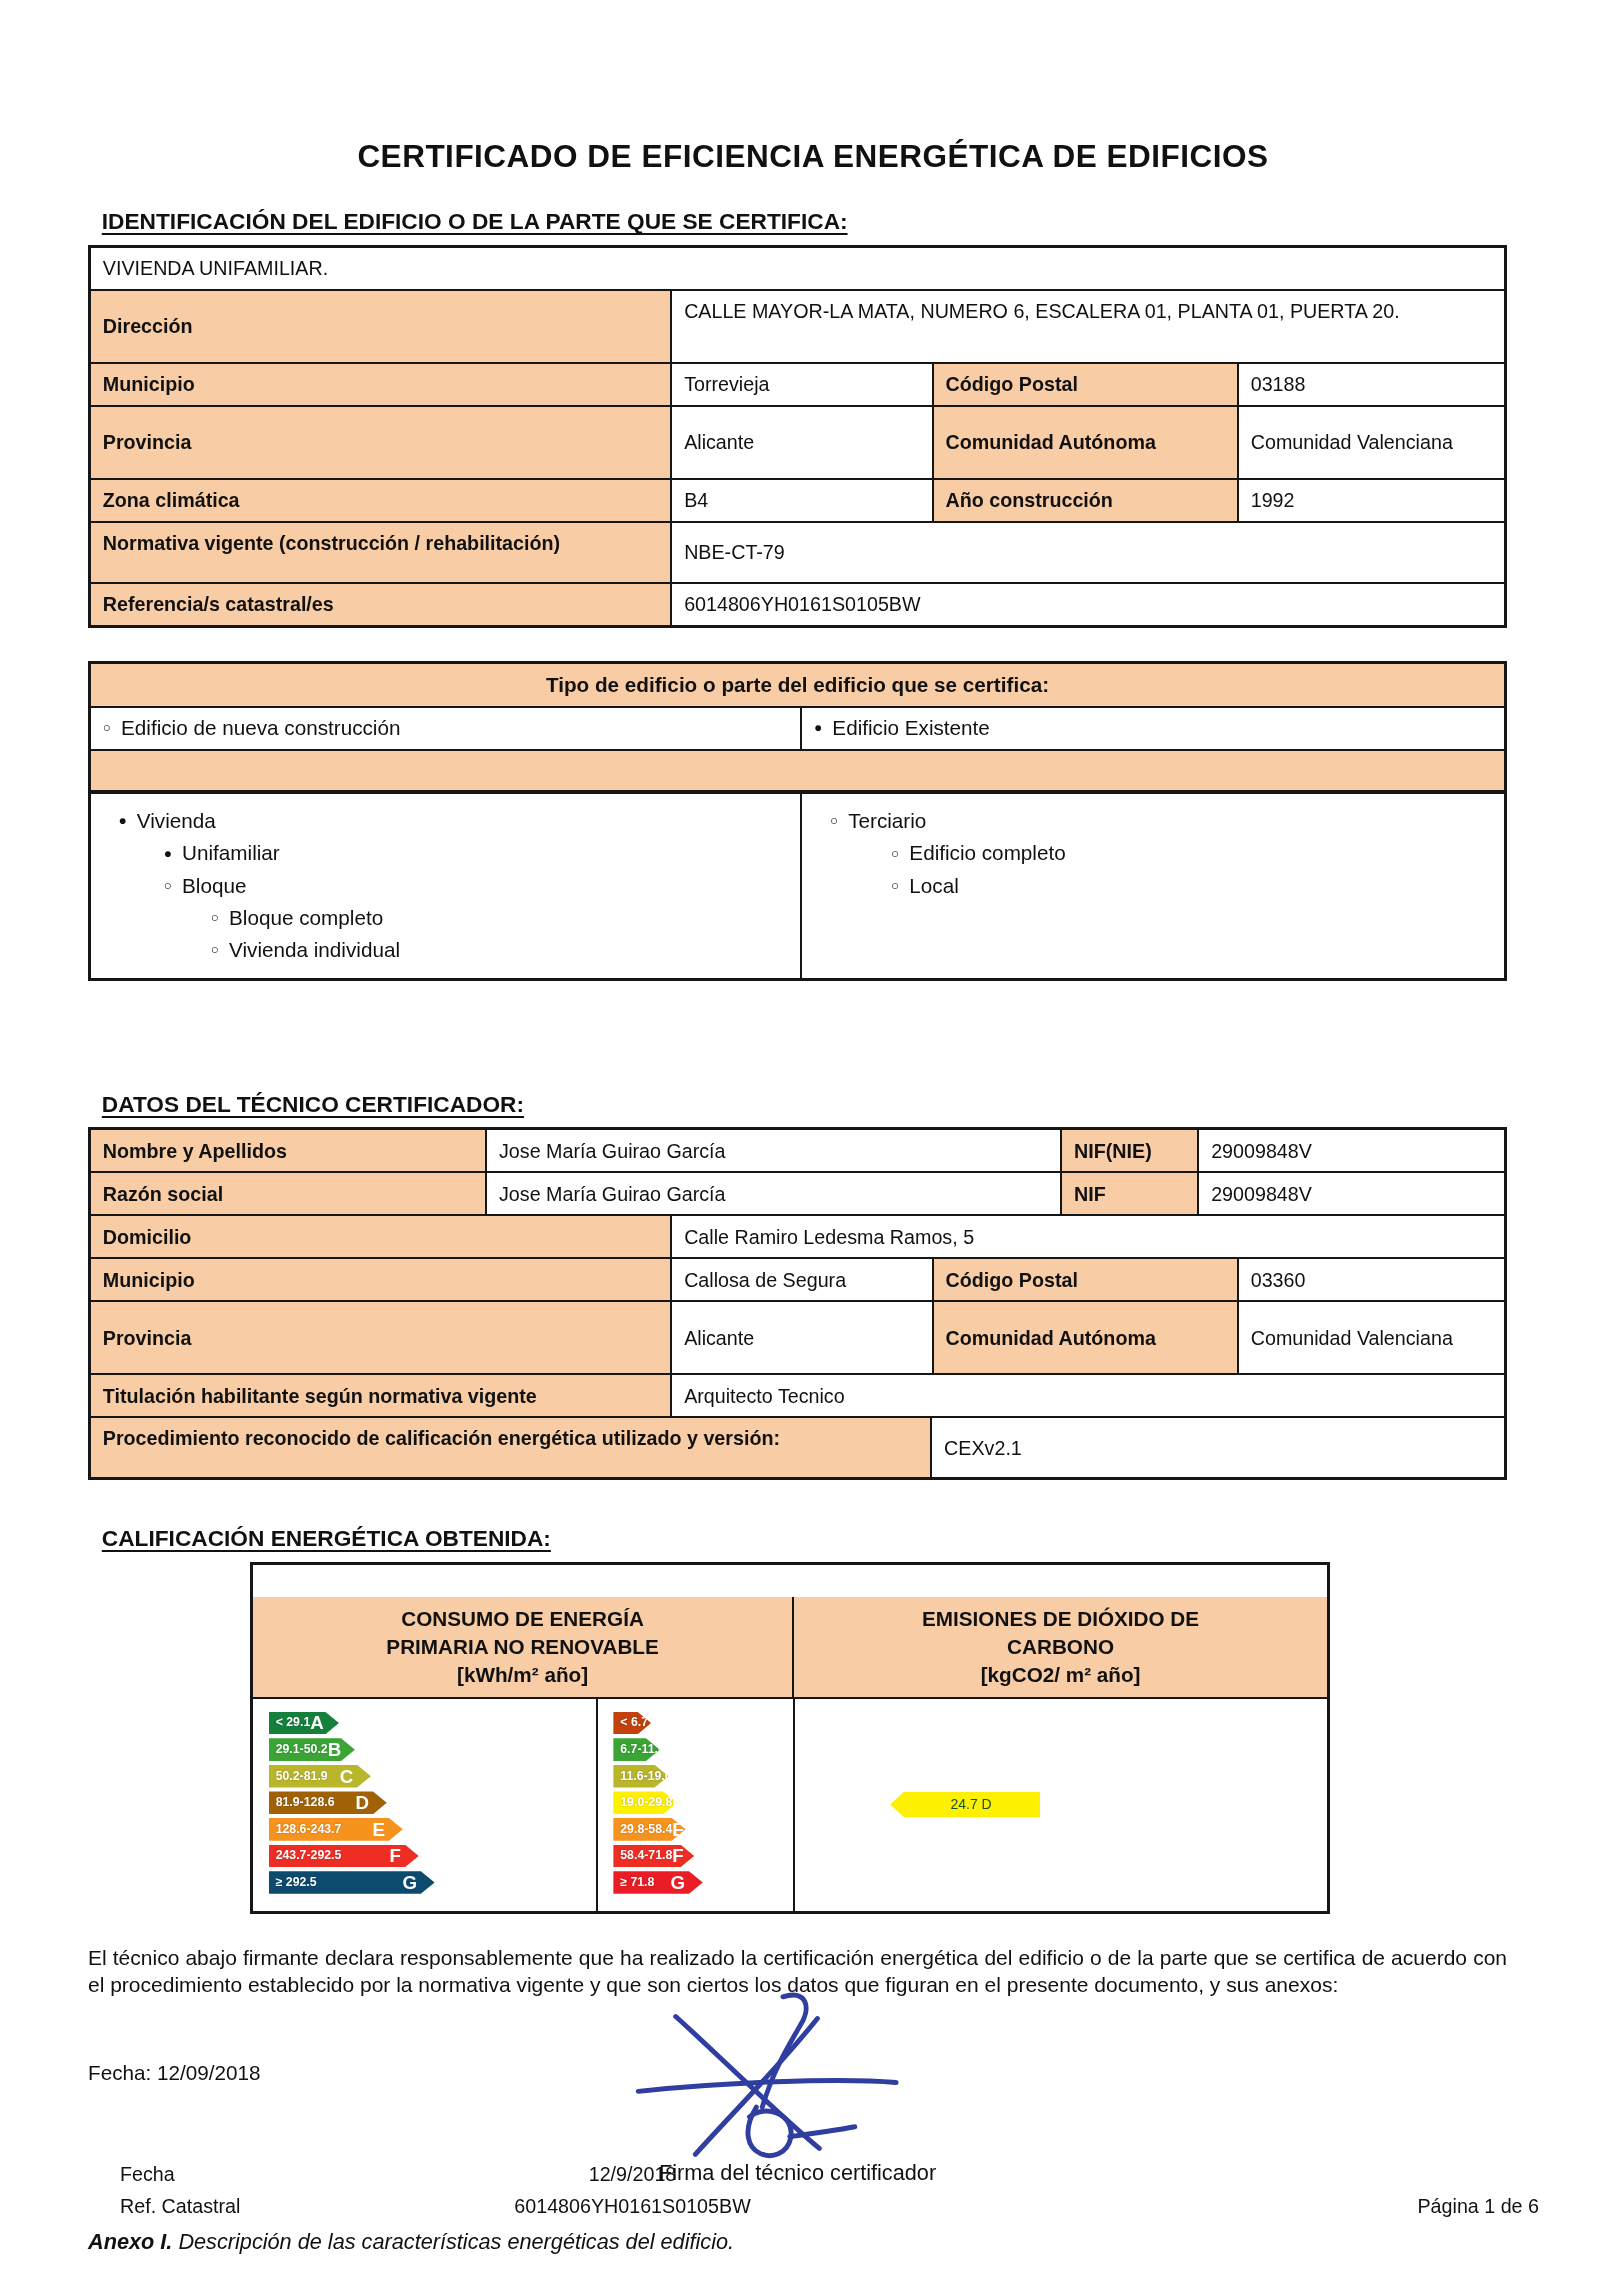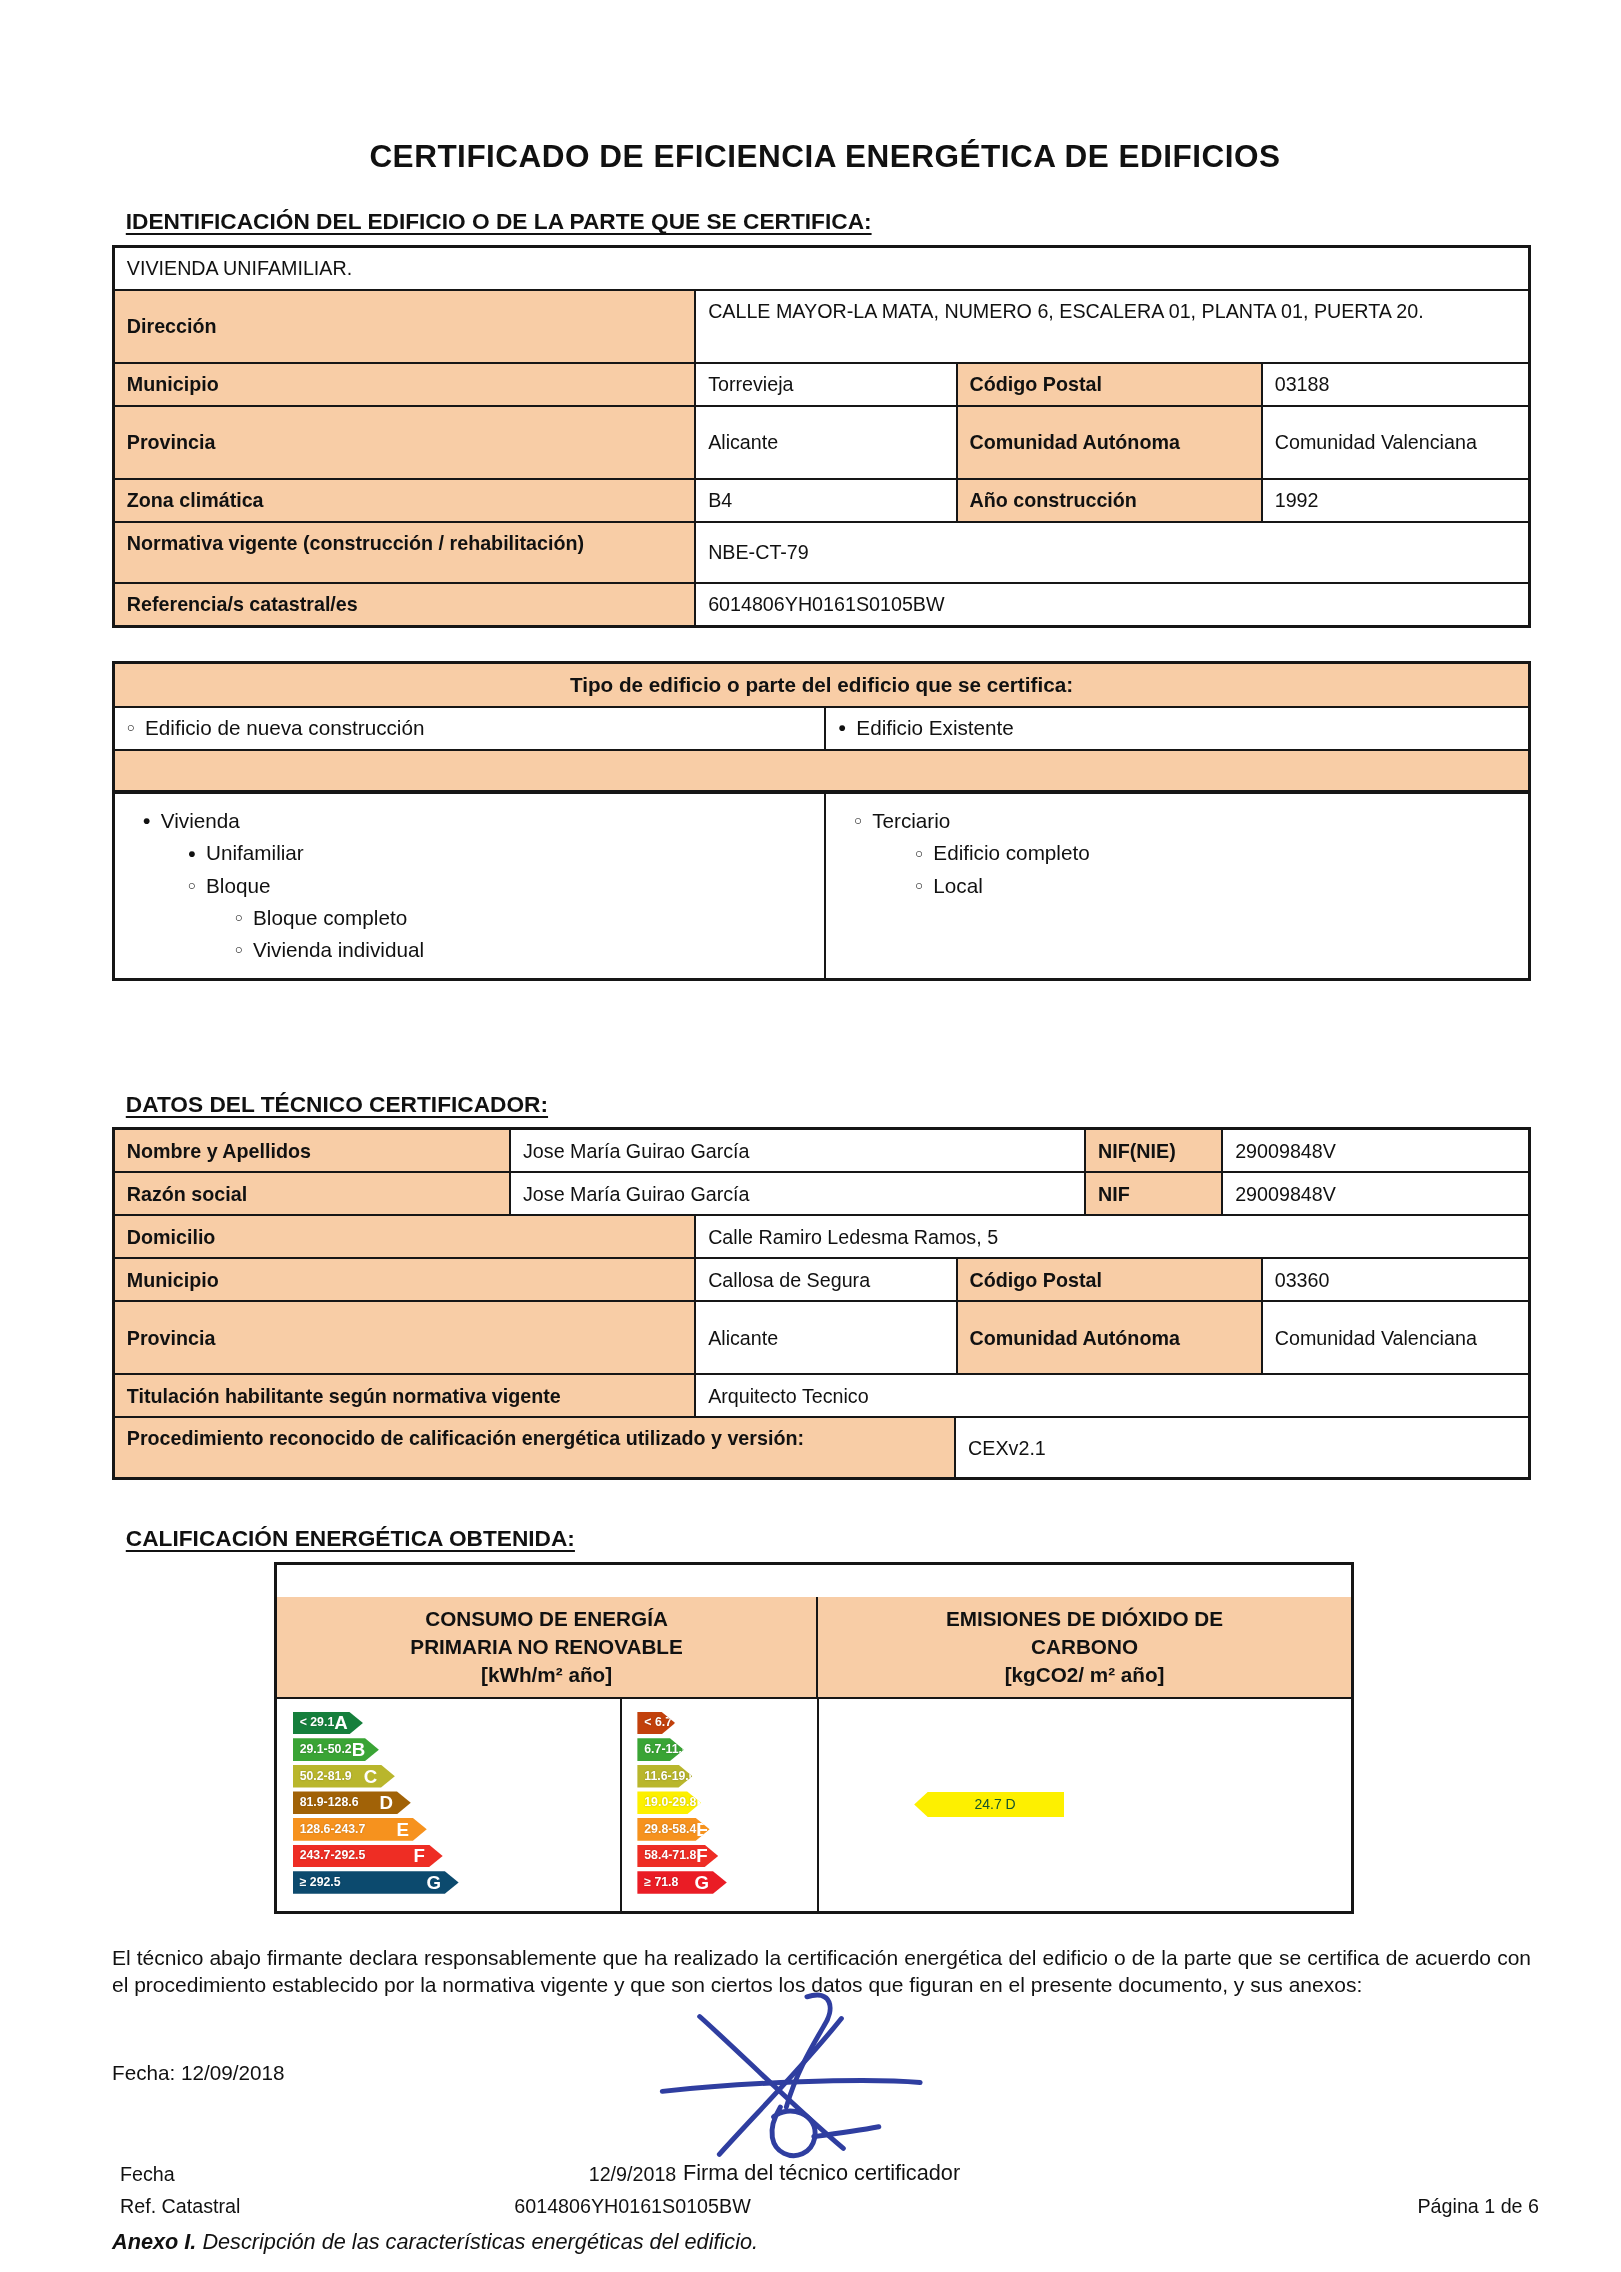--- a/index.html
+++ b/index.html
@@ -5,21 +5,21 @@
   html,body{margin:0;padding:0;background:#9a9a9a;}
   .page{
     position:relative;
     width:1621px;height:2273px;
     background:#ffffff;
     font-family:"Liberation Sans", sans-serif;
     color:#111;
     margin:0 auto;
     overflow:hidden;
     box-sizing:border-box;
-    padding:0 83px 0 112px;
+    padding:0 83px 0 88px;
   }
   .title{
     margin:138px 0 0 0;
     text-align:center;
     font-size:31.5px;
     font-weight:bold;
     letter-spacing:0.5px;
   }
   .sec-heading{
     font-size:22.7px;

